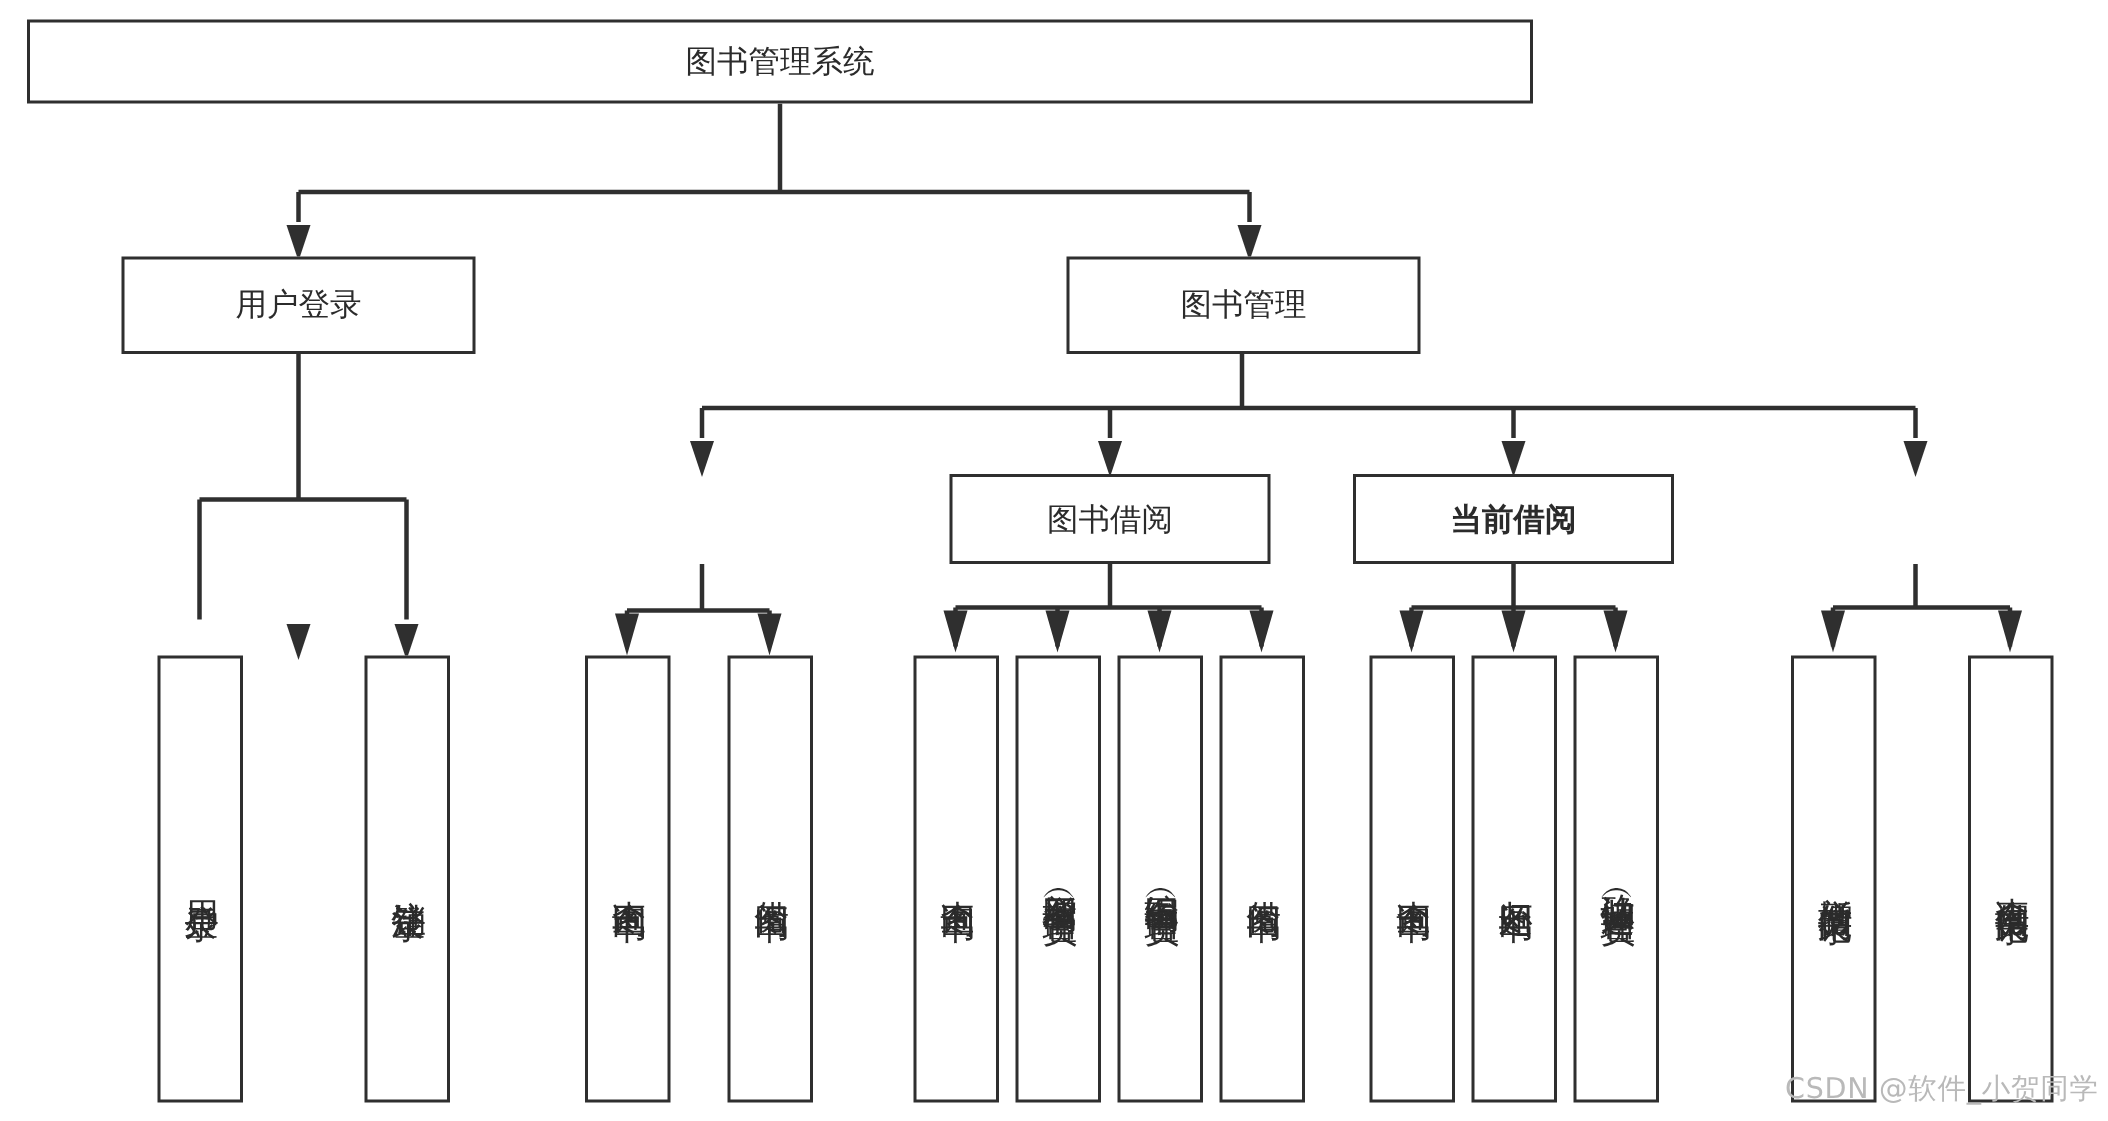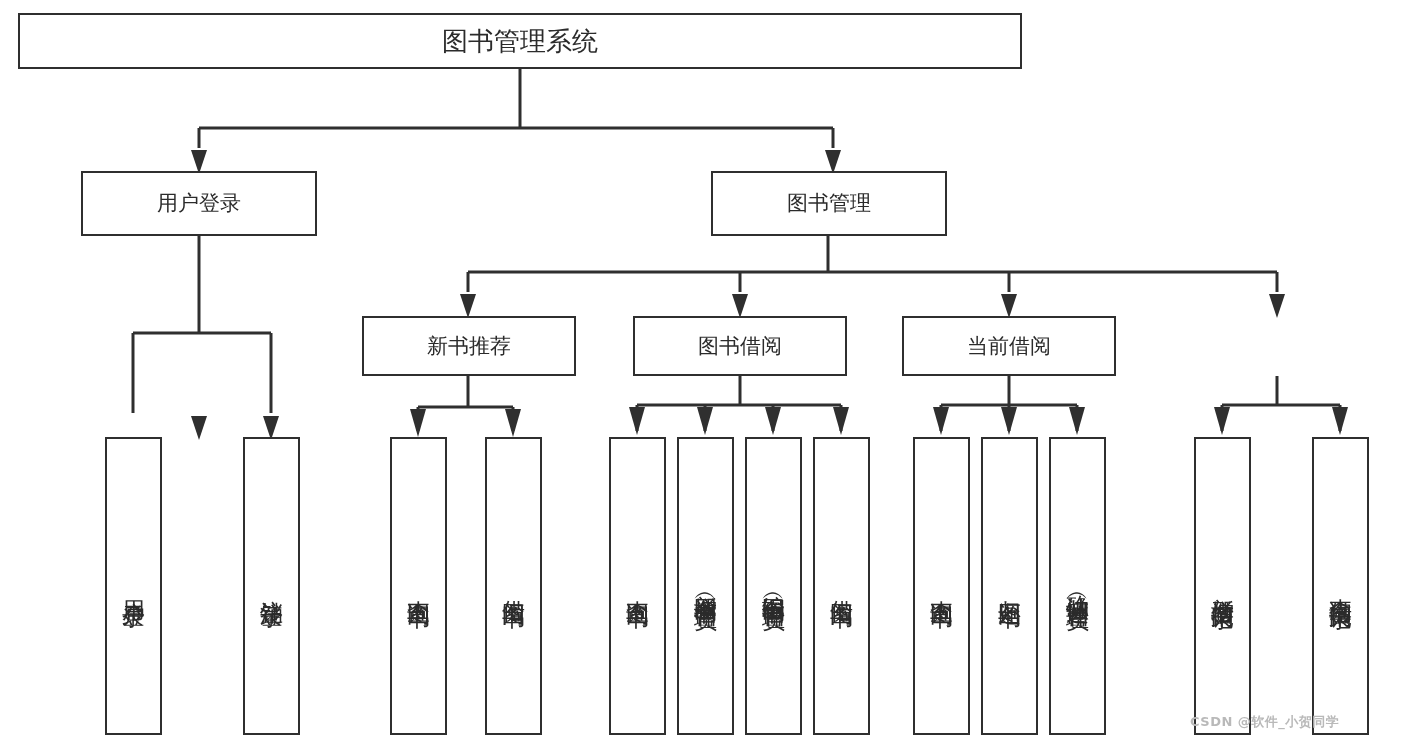--- a/index.html
+++ b/index.html
@@ -38,43 +38,42 @@
     color: #2b2b2b;
     text-align: center;
     line-height: 1.25;
     white-space: pre;
   }
   
   .node.horiz .node-label {
     font-size: 21px;
   }
   .node.root .node-label {
-    font-size: 26px;
+    font-size: 21px;
   }
   
   .node.leaf {
     align-items: center;
     justify-content: center;
   }
   .node.leaf .node-label {
     writing-mode: vertical-rl;
     text-orientation: upright;
     font-size: 23px;
     letter-spacing: 2px;
     line-height: 1;
   }
   .watermark {
     position: absolute;
     color: #b9b9b9;
-    font-size: 13px;
+    font-size: 19px;
     letter-spacing: 0.5px;
     z-index: 3;
     white-space: nowrap;
     pointer-events: none;
-    font-weight: bold;
   }
 </style>
 </head>
 <body>
 
 <div id="canvas">
 
   <svg id="edges" viewBox="0 0 1405 747">
     <defs>
       <marker id="arrow" markerWidth="10" markerHeight="10" refX="3.2" refY="4" orient="auto" markerUnits="strokeWidth">
@@ -157,27 +156,24 @@
     <span class="node-label">图书管理系统</span>
   </div>
 
   <div class="node horiz" style="left:81px; top:171px; width:236px; height:65px;">
     <span class="node-label">用户登录</span>
   </div>
   <div class="node horiz" style="left:711px; top:171px; width:236px; height:65px;">
     <span class="node-label">图书管理</span>
   </div>
 
-  <div class="node horiz" style="left:362px; top:316px; width:214px; height:60px;">
-    <span class="node-label">新书推荐</span>
-  </div>
   <div class="node horiz" style="left:633px; top:316px; width:214px; height:60px;justify-content:center;">
     <span class="node-label">图书借阅</span>
   </div>
-  <div class="node horiz" style="left:902px; top:316px; width:214px; height:60px;">
+  <div class="node horiz" style="left:902px; top:316px; width:214px; height:60px;font-weight:bold;">
     <span class="node-label">当前借阅</span>
   </div>
 
   <div class="node leaf" style="left:105px; top:437px; width:57px; height:298px;">
     <span class="node-label">用户登录</span>
   </div>
   <div class="node leaf" style="left:243px; top:437px; width:57px; height:298px;">
     <span class="node-label">注销登录</span>
   </div>
 

